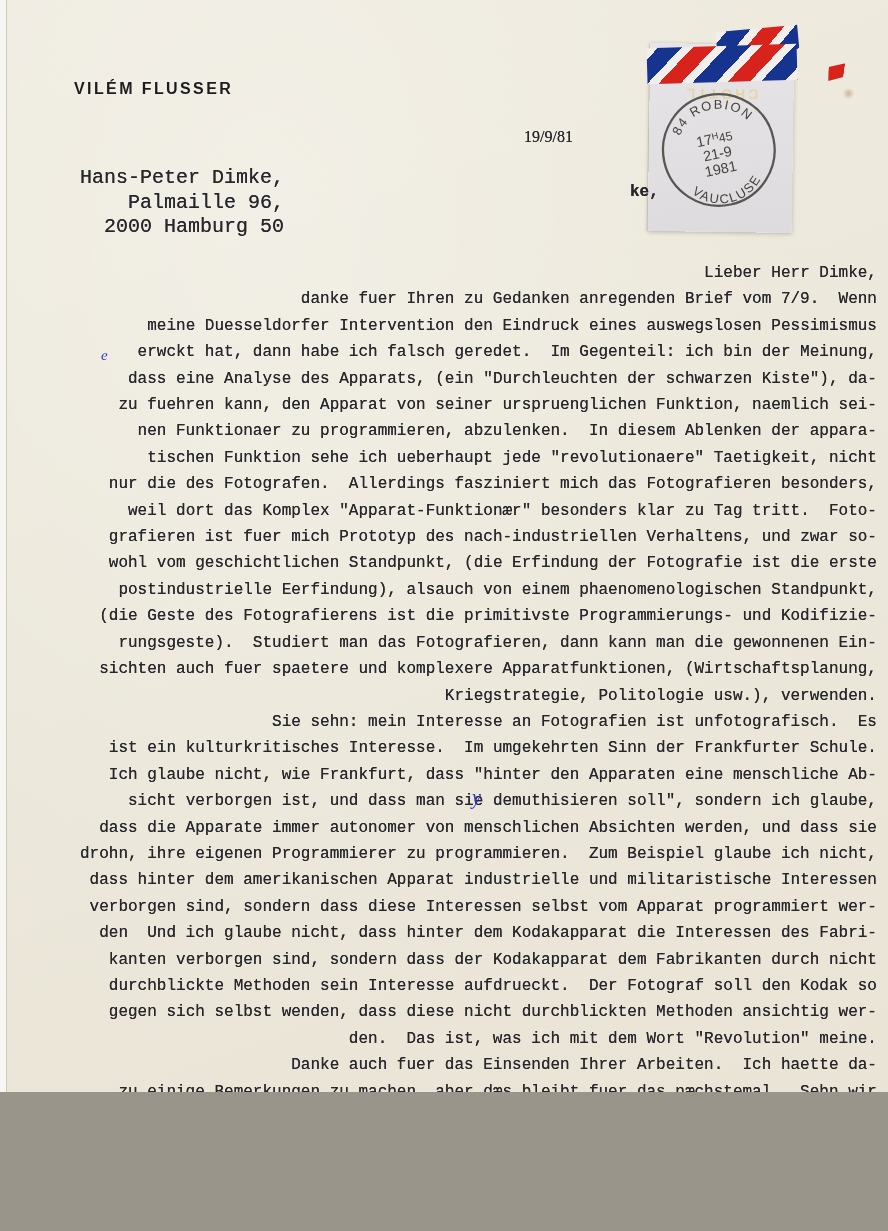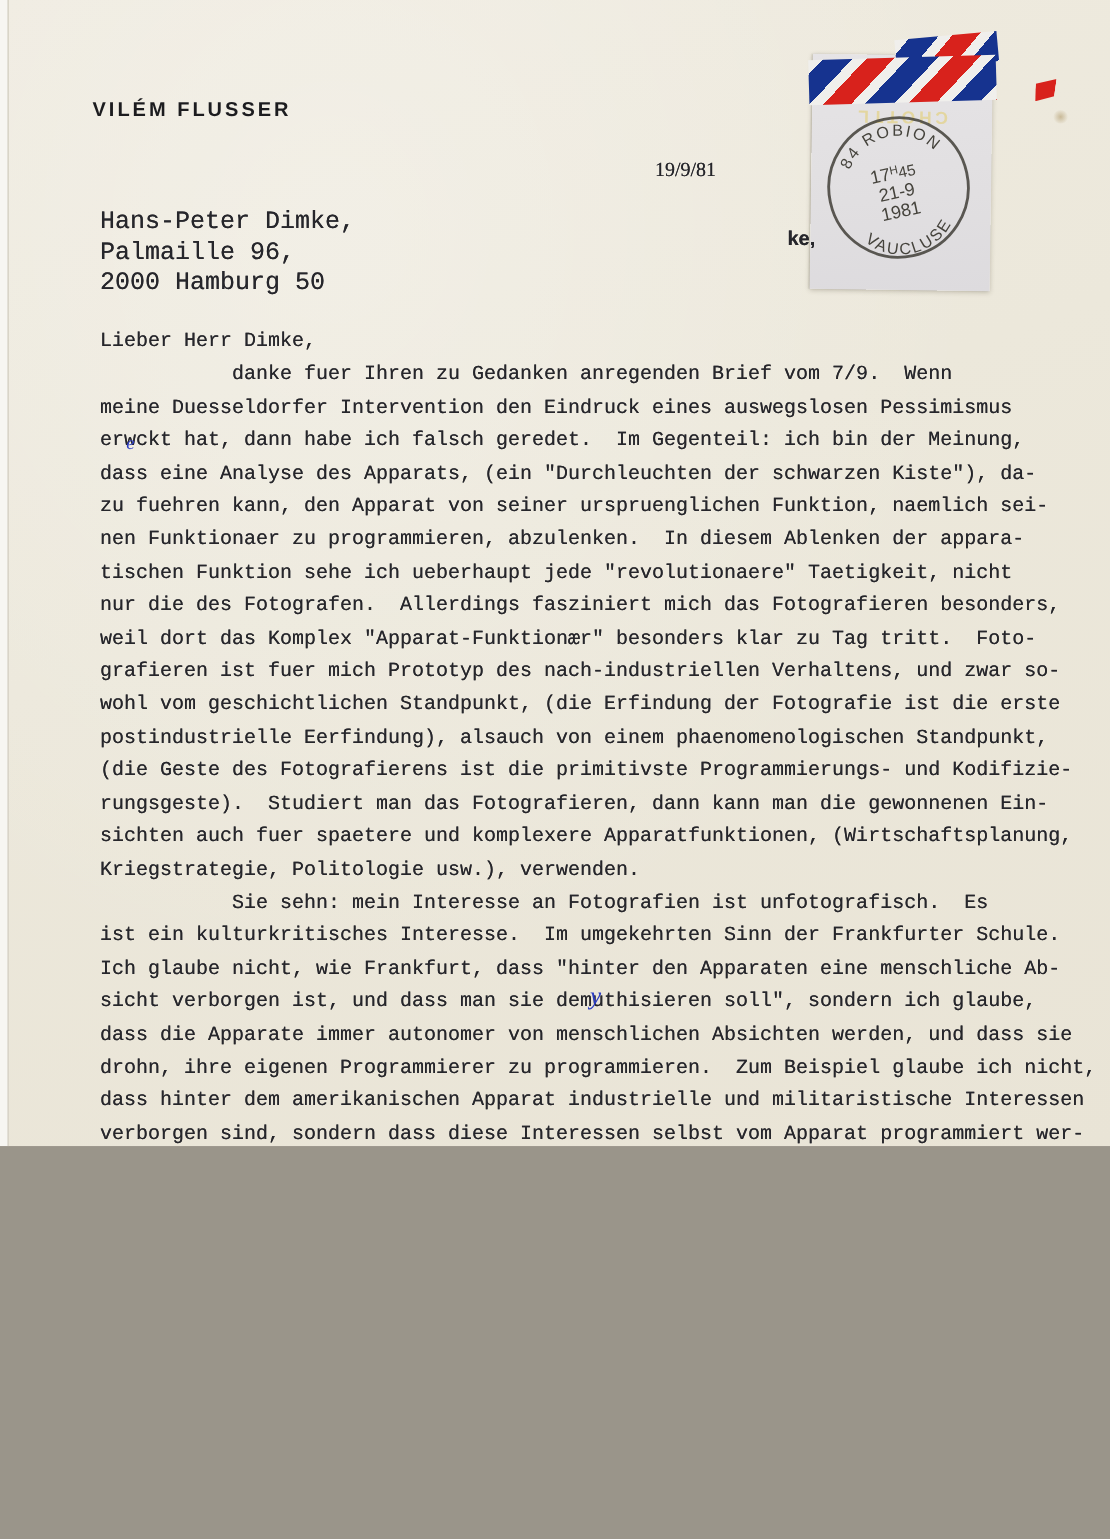--- a/index.html
+++ b/index.html
@@ -1,22 +1,23 @@
 <!DOCTYPE html>
 <html><head>
 <meta charset="utf-8">
 <style>
   html,body{margin:0;padding:0;background:#9a958a;}
   .page{
-    position:relative; width:888px; height:917px; overflow:hidden;
+    position:relative; width:888px; height:1092px; overflow:hidden;
     background:
       radial-gradient(ellipse at 30% 20%, rgba(255,255,255,.25), rgba(0,0,0,0) 60%),
       linear-gradient(160deg, #efebe0 0%, #ece8db 45%, #e9e4d6 100%);
     font-family:"Liberation Mono","DejaVu Sans Mono",monospace;
     color:#26262b;
+    text-align:right;
   }
   .scan-edge{position:absolute;left:0;top:0;width:6px;height:100%;
     background:#f7f6f2;border-right:1px solid #cfcabc;}
   .letterhead{
     position:absolute;left:74px;top:80px;
     font-family:"Liberation Sans","DejaVu Sans",sans-serif;
     font-weight:bold;font-size:16px;letter-spacing:2.4px;color:#1c1c1f;
   }
   pre{
     margin:0;white-space:pre;
@@ -24,21 +25,21 @@
     text-shadow:0 0 .5px rgba(35,35,42,.85);
   }
   .sender{position:absolute;left:80px;top:100px;font-size:16px;line-height:25px;}
   .date{position:absolute;left:524px;top:128px;font-size:16px;
     font-family:Liberation Serif, serif;
     text-shadow:0 0 .5px rgba(35,35,42,.85);}
   .recipient{position:absolute;left:80px;top:166px;font-size:20px;line-height:24.5px;}
   .body{position:absolute;left:80px;top:260px;font-size:16px;line-height:26.4px;}
   
   .ke{position:absolute;left:630px;top:183px;font-size:16px;z-index:6;
-    font-family:Liberation Sans, sans-serif;font-weight:bold;
+    font-family:Liberation Mono, monospace;font-weight:bold;
     text-shadow:0 0 .5px rgba(35,35,42,.85);}
   
   .stamp{
     position:absolute;left:649px;top:44px;width:144px;height:188px;z-index:4;
     background:linear-gradient(175deg,#e6e4e6 0%,#e1dfe1 60%,#dddbde 100%);
     transform:rotate(.8deg);
     box-shadow:0 1px 4px rgba(70,60,40,.28), -1px 0 1px rgba(70,60,40,.15);
   }
   .stripes{
     position:absolute;left:-3px;top:2px;right:-3px;height:36px;

